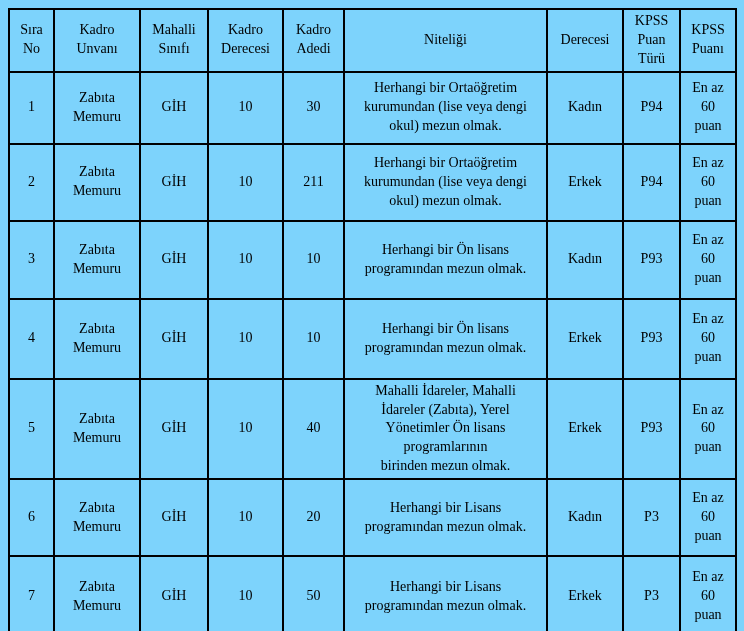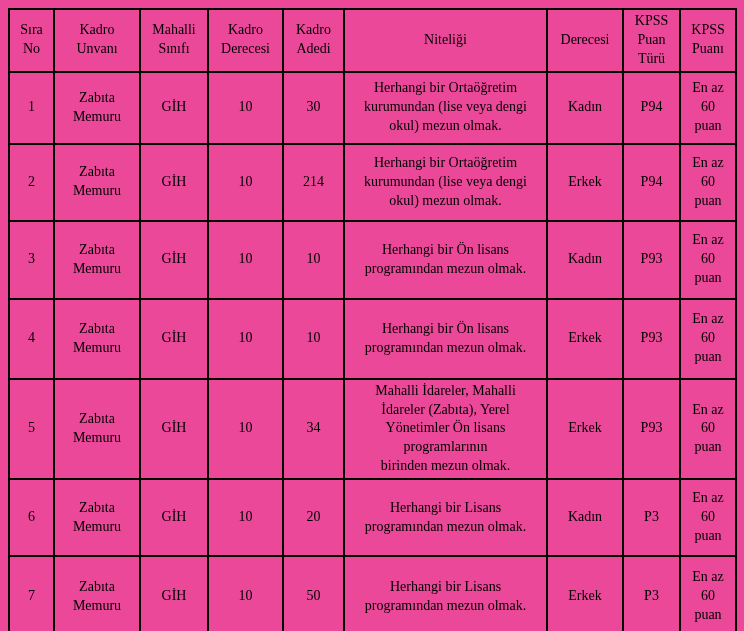--- a/index.html
+++ b/index.html
@@ -3,21 +3,21 @@
 <meta charset="utf-8">
 <style>
   html, body {
     margin: 0;
     padding: 0;
     background: #ffffff;
   }
   .page {
     width: 744px;
     height: 631px;
-    background: #ec4899;
+    background: #7dd3fc;
     box-sizing: border-box;
     padding: 8px 0 0 8px;
     font-family: "Liberation Serif", "DejaVu Serif", serif;
     color: #000000;
   }
   table.jobs {
     border-collapse: collapse;
     table-layout: fixed;
     width: 725px;
   }
@@ -96,21 +96,21 @@
         <td>P94</td>
         <td>En az
 60
 puan</td>
       </tr>
       <tr>
         <td>2</td>
         <td>Zabıta Memuru</td>
         <td>GİH</td>
         <td>10</td>
-        <td>214</td>
+        <td>211</td>
         <td>Herhangi bir Ortaöğretim
 kurumundan (lise veya dengi
 okul) mezun olmak.</td>
         <td>Erkek</td>
         <td>P94</td>
         <td>En az
 60
 puan</td>
       </tr>
       <tr>
@@ -139,21 +139,21 @@
         <td>P93</td>
         <td>En az
 60
 puan</td>
       </tr>
       <tr>
         <td>5</td>
         <td>Zabıta Memuru</td>
         <td>GİH</td>
         <td>10</td>
-        <td>34</td>
+        <td>40</td>
         <td>Mahalli İdareler, Mahalli
 İdareler (Zabıta), Yerel
 Yönetimler Ön lisans
 programlarının
 birinden mezun olmak.</td>
         <td>Erkek</td>
         <td>P93</td>
         <td>En az
 60
 puan</td>

